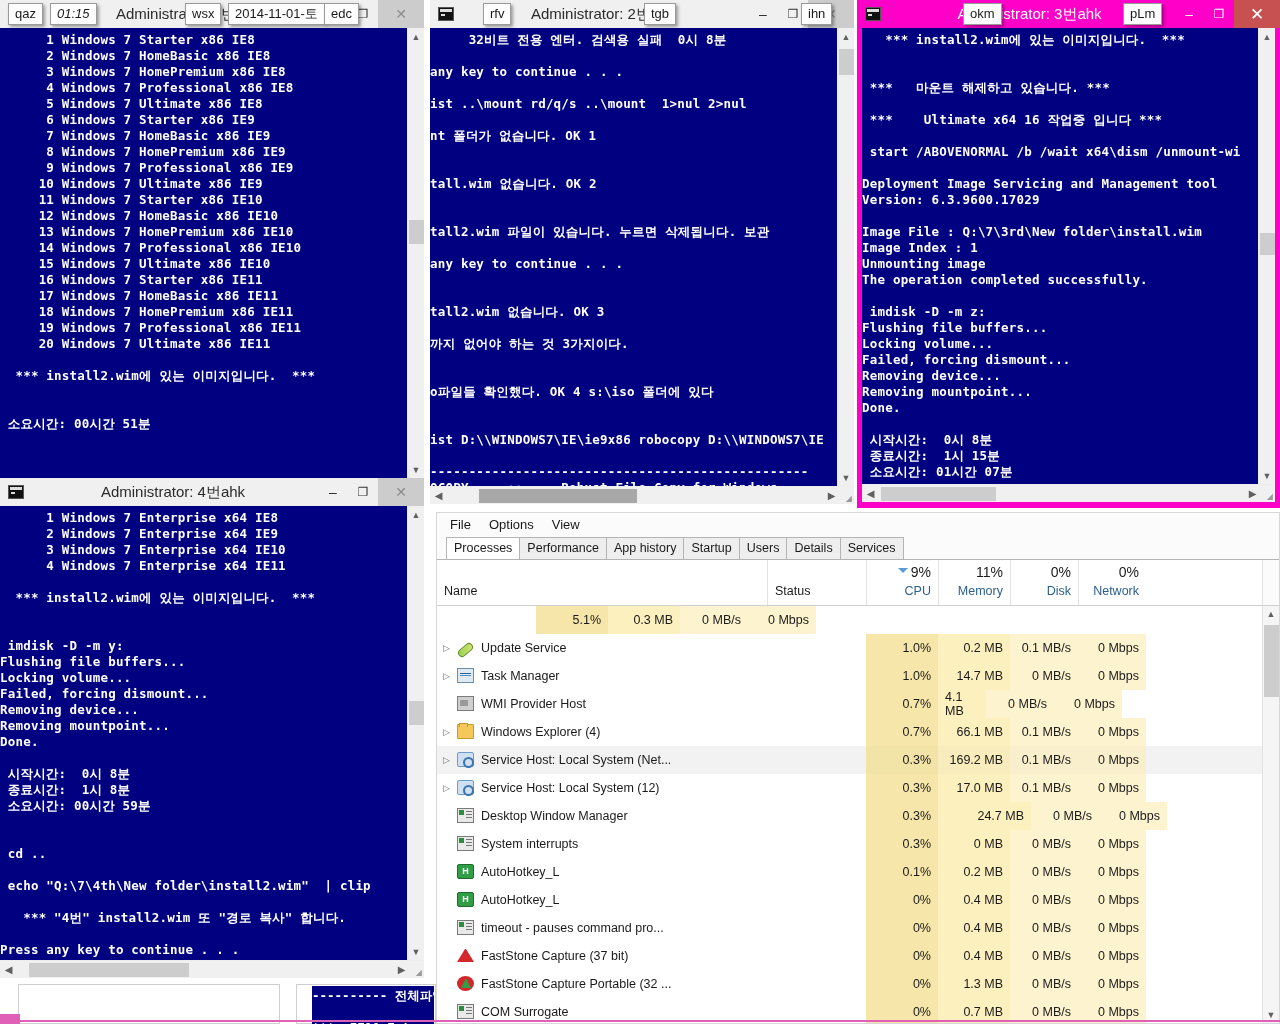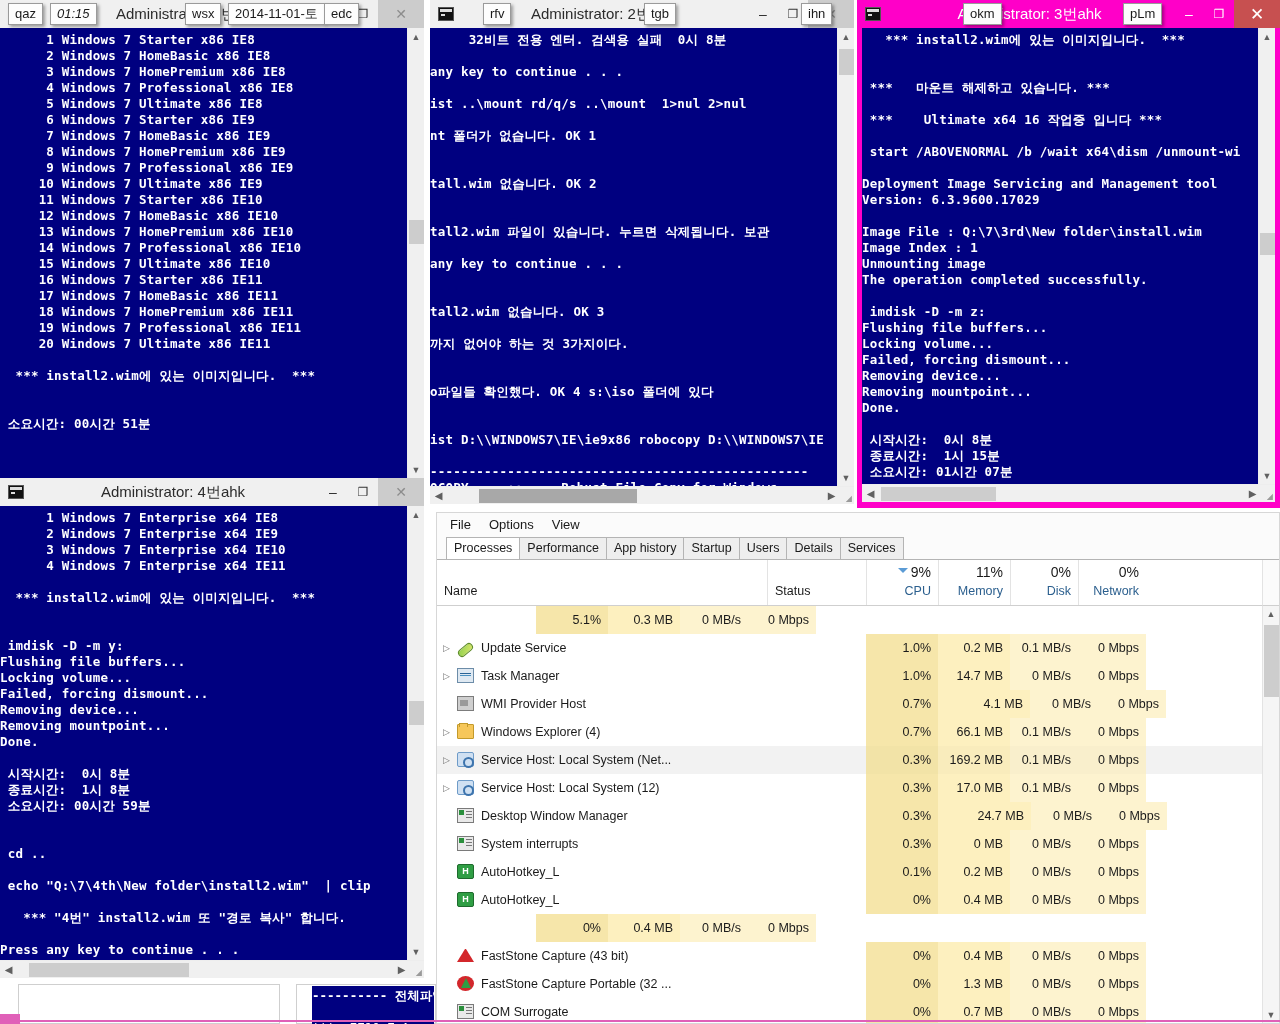--- a/index.html
+++ b/index.html
@@ -407,21 +407,21 @@
               <div class="tm-c num net" style="width: 68px;">0 Mbps</div>
             </div>
             <div class="tm-row">
               <div class="tm-c name" style="width: 330px;">
                 <span class="expander none">▷</span>
                 <span class="picon icon-wmi"></span>
                 <span>WMI Provider Host</span>
               </div>
               <div class="tm-c" style="width: 99px;"></div>
               <div class="tm-c num cpu" style="width: 72px;">0.7%</div>
-              <div class="tm-c num mem" style="width: 92px;">4.1 MB</div>
+              <div class="tm-c num mem" style="width: 48px;">4.1 MB</div>
               <div class="tm-c num disk" style="width: 68px;">0 MB/s</div>
               <div class="tm-c num net" style="width: 68px;">0 Mbps</div>
             </div>
             <div class="tm-row">
               <div class="tm-c name" style="width: 330px;">
                 <span class="expander">▷</span>
                 <span class="picon icon-folder"></span>
                 <span>Windows Explorer (4)</span>
               </div>
               <div class="tm-c" style="width: 99px;"></div>
@@ -496,31 +496,36 @@
                 <span class="picon icon-ahk">H</span>
                 <span>AutoHotkey_L</span>
               </div>
               <div class="tm-c" style="width: 99px;"></div>
               <div class="tm-c num cpu" style="width: 72px;">0%</div>
               <div class="tm-c num mem" style="width: 72px;">0.4 MB</div>
               <div class="tm-c num disk" style="width: 68px;">0 MB/s</div>
               <div class="tm-c num net" style="width: 68px;">0 Mbps</div>
             </div>
             <div class="tm-row">
+              <div class="tm-c name" style="width: 330px;">
+                <span class="expander none">▷</span>
+                <span class="picon icon-window"></span>
+                <span>timeout - pauses command pro...</span>
+              </div>
               <div class="tm-c" style="width: 99px;"></div>
               <div class="tm-c num cpu" style="width: 72px;">0%</div>
               <div class="tm-c num mem" style="width: 72px;">0.4 MB</div>
               <div class="tm-c num disk" style="width: 68px;">0 MB/s</div>
               <div class="tm-c num net" style="width: 68px;">0 Mbps</div>
             </div>
             <div class="tm-row">
               <div class="tm-c name" style="width: 330px;">
                 <span class="expander none">▷</span>
                 <span class="picon icon-fs1"></span>
-                <span>FastStone Capture (43 bit)</span>
+                <span>FastStone Capture (37 bit)</span>
               </div>
               <div class="tm-c" style="width: 99px;"></div>
               <div class="tm-c num cpu" style="width: 72px;">0%</div>
               <div class="tm-c num mem" style="width: 72px;">0.4 MB</div>
               <div class="tm-c num disk" style="width: 68px;">0 MB/s</div>
               <div class="tm-c num net" style="width: 68px;">0 Mbps</div>
             </div>
             <div class="tm-row">
               <div class="tm-c name" style="width: 330px;">
                 <span class="expander none">▷</span>

